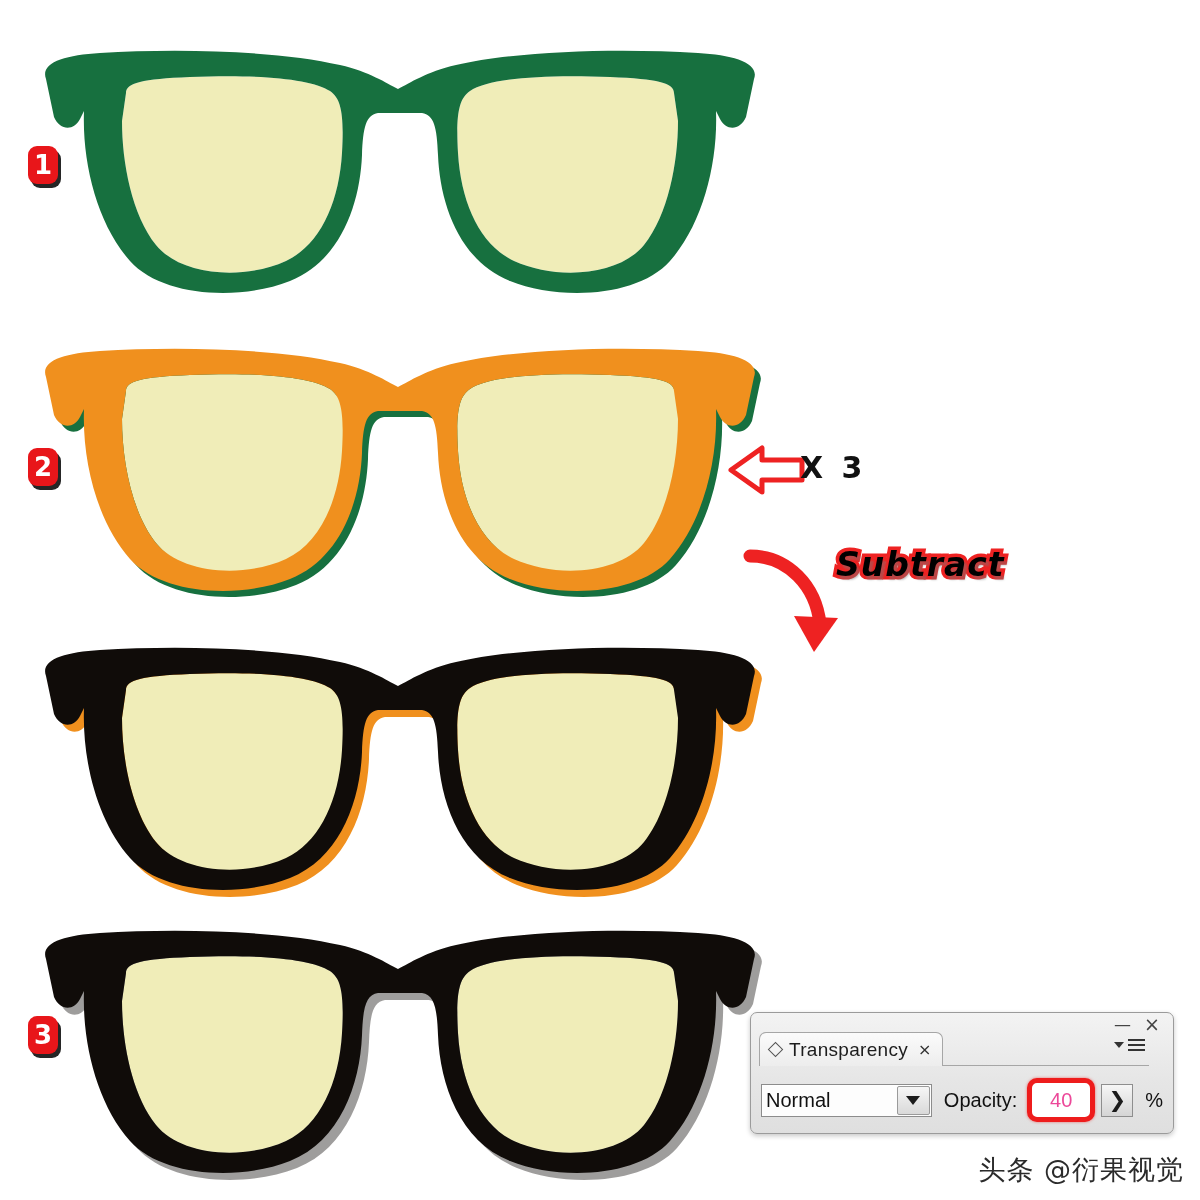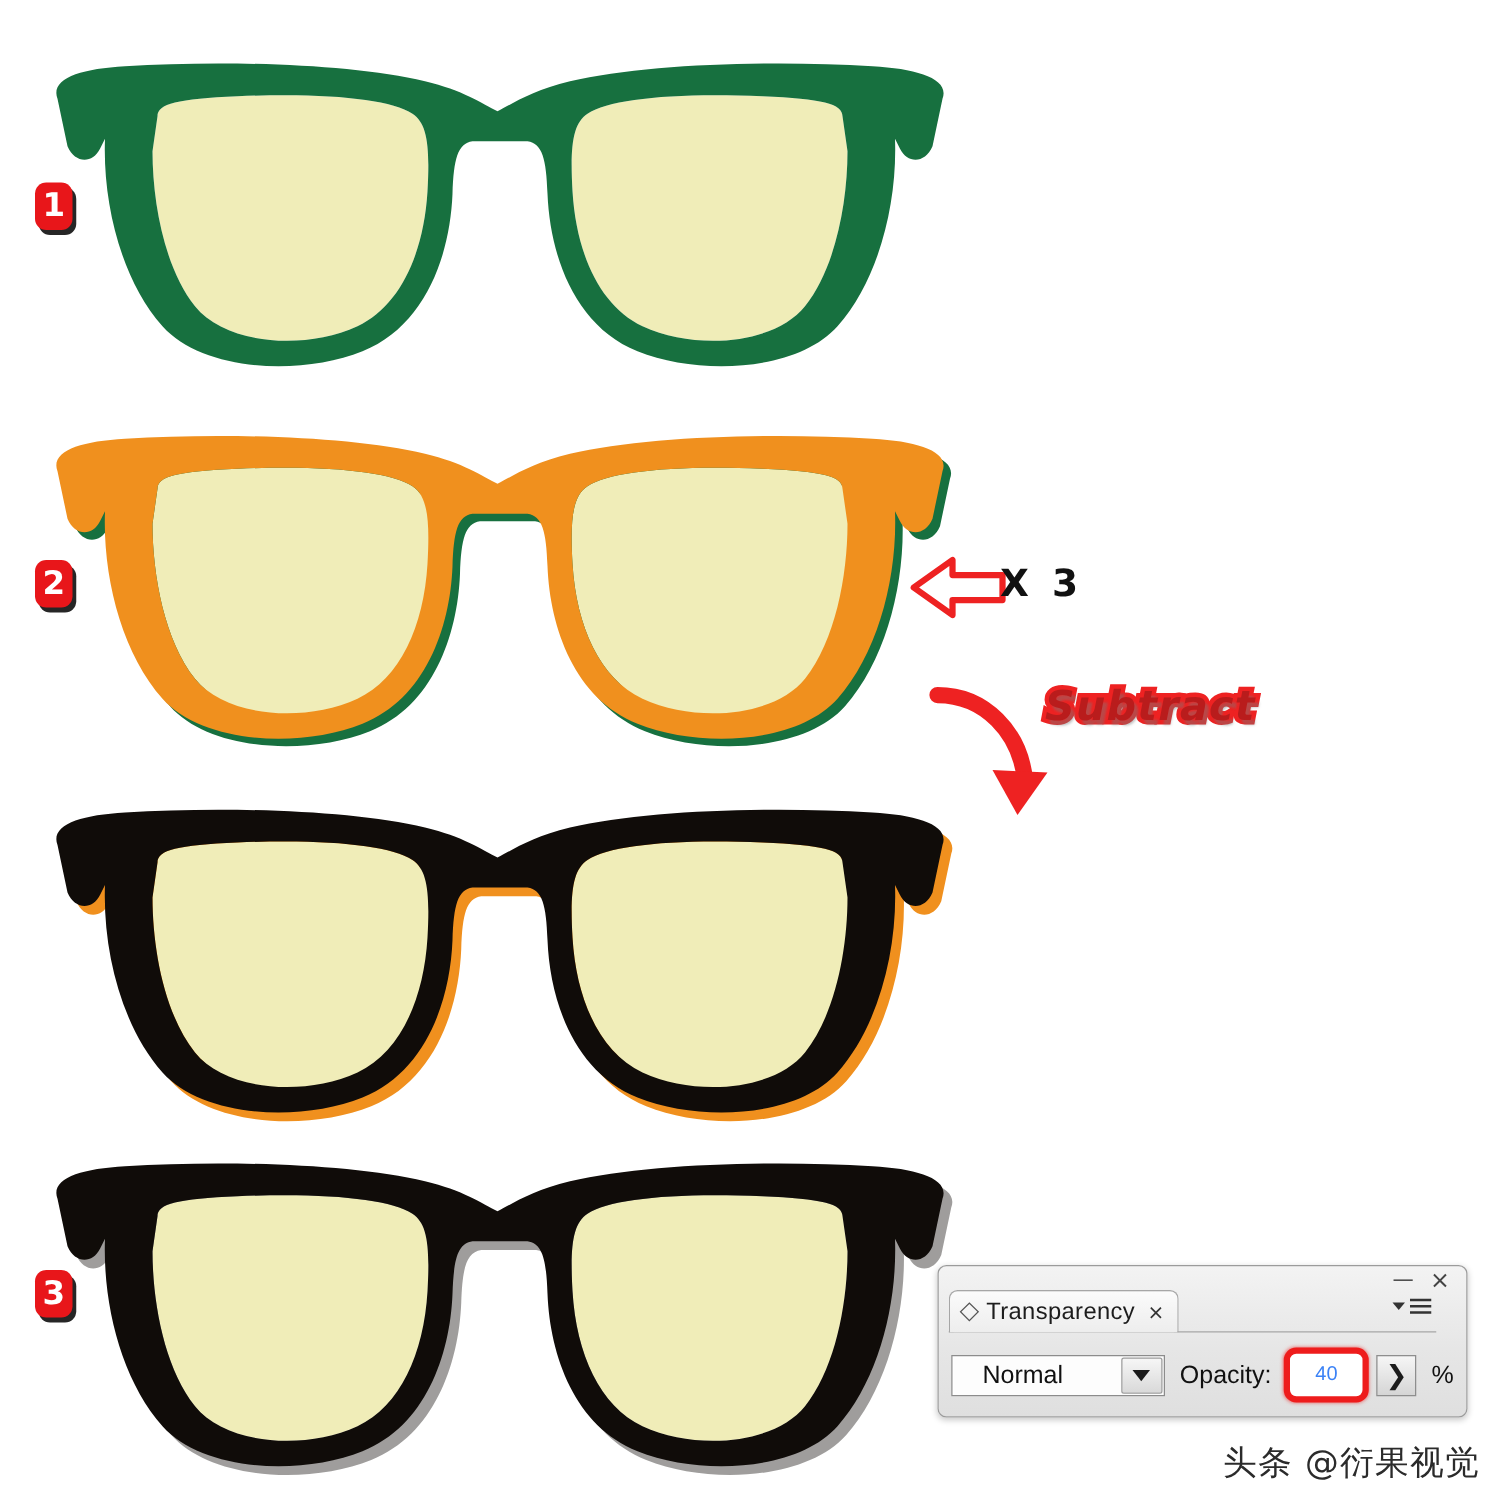--- a/index.html
+++ b/index.html
@@ -54,21 +54,21 @@
     color: #111111;
     letter-spacing: 4px;
     z-index: 40;
   }
   .subtract-label {
     position: absolute;
     font-family: "DejaVu Sans", sans-serif;
     font-weight: bold;
     font-style: italic;
     font-size: 33px;
-    color: #b91c1c;
+    color: #000000;
     letter-spacing: 1px;
     z-index: 40;
     -webkit-text-stroke: 7px #ee2222;
     paint-order: stroke fill;
     text-shadow: 3px 4px 2px rgba(120,120,120,0.45);
   }
 
   
   .panel {
     position: absolute;
@@ -183,21 +183,21 @@
     border: 1px solid #8c8c8c;
     box-shadow: inset 1px 1px 0 #fff;
     display: flex;
     align-items: center;
     box-sizing: border-box;
   }
   .blend-value {
     font-family: "Liberation Sans", sans-serif;
     font-size: 20px;
     color: #111;
-    padding-left: 24px;
+    padding-left: 4px;
   }
   .blend-caret-btn {
     position: absolute;
     right: 1px; top: 1px;
     width: 33px; height: 29px;
     background: linear-gradient(180deg,#f6f6f6,#d9d9d9);
     border: 1px solid #9a9a9a;
     border-radius: 2px;
     display: flex; align-items: center; justify-content: center;
     box-sizing: border-box;
@@ -223,22 +223,22 @@
     background: #ffffff;
     box-shadow: 0 0 3px rgba(238,28,28,.6);
     box-sizing: border-box;
     margin-left: 2px;
   }
   .opacity-field {
     width: 48px;
     height: 24px;
     background: #ffffff;
     font-family: "Liberation Sans", sans-serif;
-    font-size: 16px;
-    color: #3b82f6;
+    font-size: 20px;
+    color: #ec4899;
     display: flex;
     align-items: center;
     justify-content: center;
     border: none;
   }
   .opacity-step-btn {
     width: 34px; height: 33px;
     background: linear-gradient(180deg,#f6f6f6,#d5d5d5);
     border: 1px solid #8e8e8e;
     display: flex; align-items: center; justify-content: center;

